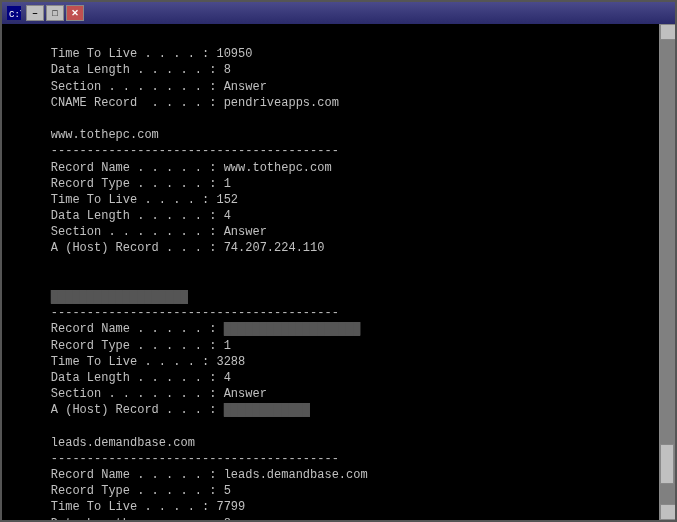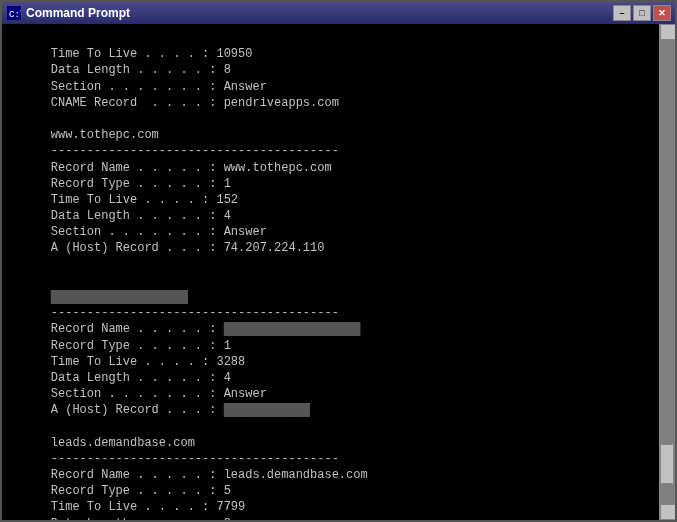--- a/index.html
+++ b/index.html
@@ -146,21 +146,20 @@
 <body>
 
 <div class="window">
   <div class="title-bar">
     <div class="title-bar-icon">
       <svg viewBox="0 0 14 14" fill="none">
         <rect width="14" height="14" fill="#000080"></rect>
         <text x="2" y="11" font-size="9" fill="white" font-family="Courier New">C:\</text>
       </svg>
     </div>
-    <span class="title-bar-text">Command Prompt</span>
     <div class="title-bar-buttons">
       <div class="tb-btn">–</div>
       <div class="tb-btn">□</div>
       <div class="tb-btn close-btn">✕</div>
     </div>
   </div>
 
   <div class="content-area">
     <div class="console">
     Time To Live . . . . : 10950

